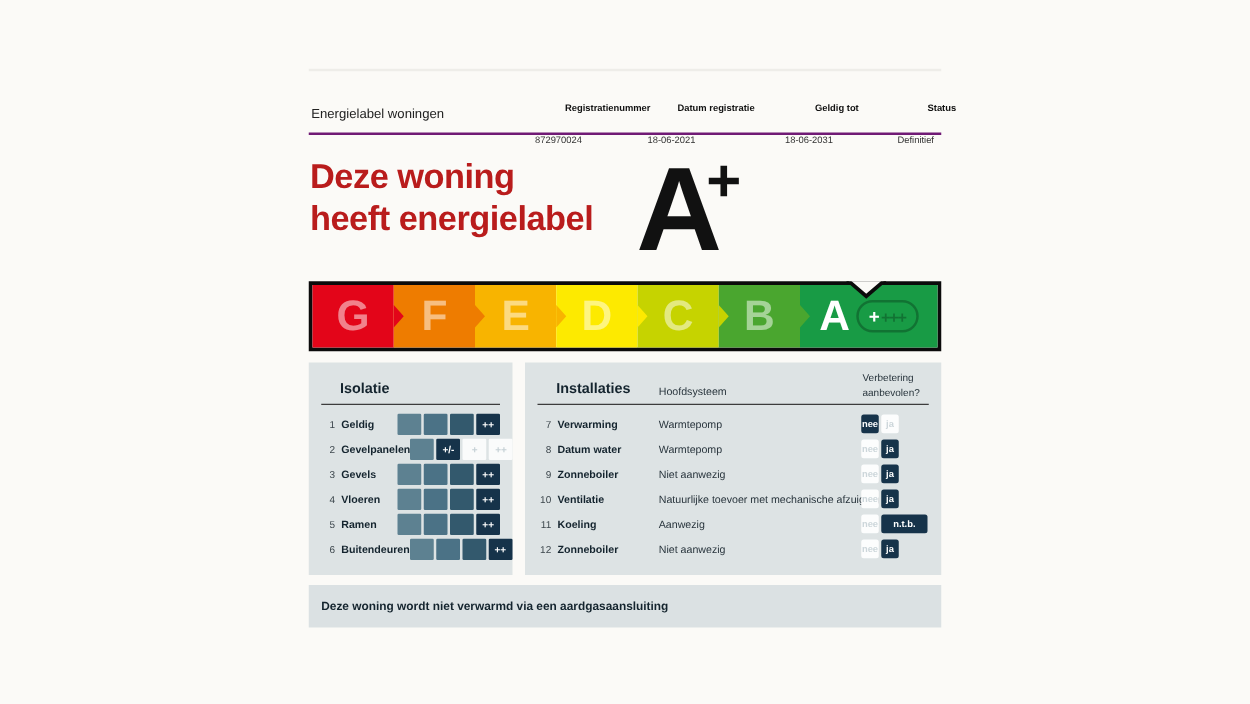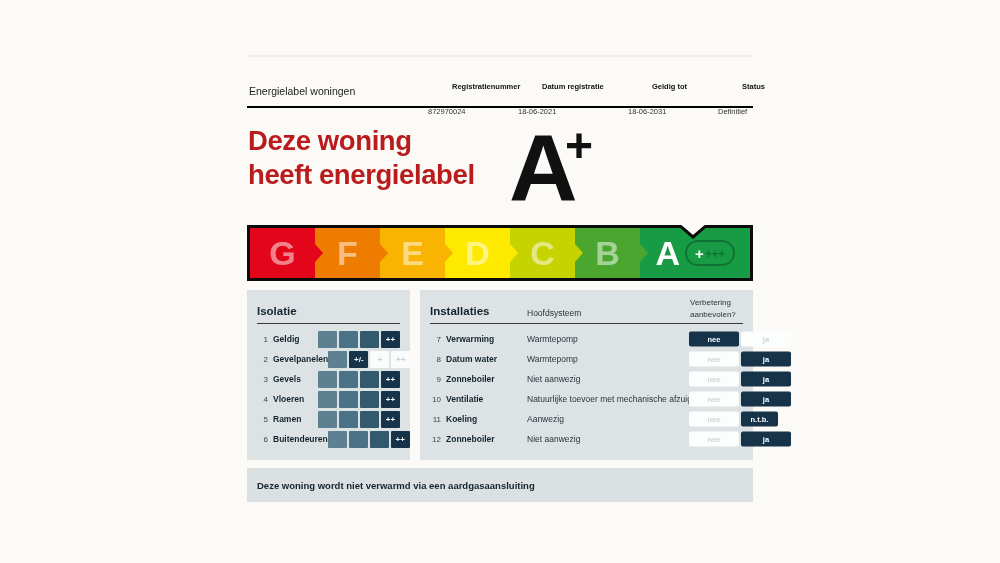--- a/index.html
+++ b/index.html
@@ -5,21 +5,21 @@
   html,body{margin:0;padding:0;}
   body{
     width:1000px;height:563px;background:#fbfaf7;
     font-family:"Liberation Sans","DejaVu Sans",sans-serif;
     color:#1a1a1a;position:relative;overflow:hidden;
   }
   .doc{position:absolute;left:247px;top:55px;width:506px;}
 
   
   .top-rule{height:2px;background:#eeede9;}
-  .hd{position:relative;height:49px;border-bottom:2px solid #000000;text-decoration:underline;}
+  .hd{position:relative;height:49px;border-bottom:2px solid #701a75;text-decoration:underline;}
   .hd-title{position:absolute;left:2px;top:28px;font-size:10.5px;color:#222;}
   .hd-col{position:absolute;top:25px;width:95px;}
   .hd-col .lb{display:block;font-size:7.5px;font-weight:700;color:#111;padding-left:24px;}
   .hd-col .vl{display:block;font-size:7.5px;color:#333;margin-top:16px;}
 
   
   .hero{position:relative;height:117px;}
   .hero-title{position:absolute;left:1px;top:16px;font-size:27.5px;font-weight:700;
     line-height:34px;letter-spacing:-0.4px;color:#b91c1c;}
   .bigA{position:absolute;left:262px;top:13px;font-size:95px;line-height:95px;
@@ -43,21 +43,21 @@
   .pill i{font-style:normal;font-weight:700;font-size:13px;color:rgba(0,0,0,0.26);
     letter-spacing:-1px;line-height:1;}
   .notch{position:absolute;top:-3px;left:427px;width:32px;height:15px;z-index:4;}
 
   
   .panels{display:flex;gap:10px;margin-top:9px;height:170px;}
   .panel{background:#dde3e4;box-sizing:border-box;padding:10px;}
   .panel-iso{width:163px;}
   .panel-inst{flex:1;position:relative;}
   .p-head{position:relative;height:23px;}
-  .p-title{position:absolute;left:0;top:5px;font-size:11.5px;font-weight:700;color:#14242e;}
+  .p-title{position:absolute;left:15px;top:5px;font-size:11.5px;font-weight:700;color:#14242e;}
   .p-sub{position:absolute;left:97px;top:8px;font-size:8.5px;color:#28343c;}
   .p-advice{position:absolute;left:260px;top:-3px;font-size:8px;line-height:12px;color:#28343c;}
   .p-rule{border:0;border-top:1px solid #3c3c3c;margin:0 0 5px 0;}
 
   .row{position:relative;height:20px;display:flex;align-items:center;}
   .row .num{width:11px;text-align:right;font-size:8px;color:#3c464c;flex:none;}
   .row .lbl{margin-left:5px;font-size:8.5px;font-weight:700;color:#14242e;}
   .row .sys{position:absolute;left:97px;top:50%;transform:translateY(-50%);
     font-size:8.5px;color:#28343c;white-space:nowrap;}
 
@@ -65,21 +65,21 @@
   .cell{flex:1;height:17px;display:flex;align-items:center;justify-content:center;
     font-size:8px;font-weight:700;border-radius:1px;}
   .cell.f1{background:#5d8191;}
   .cell.f2{background:#4b7286;}
   .cell.f3{background:#33596d;}
   .cell.active{background:#16334a;color:#ffffff;}
   .cell.empty{background:#fafbfb;color:#c5d0d5;}
 
   .badges{position:absolute;left:259px;top:50%;transform:translateY(-50%);
     display:flex;gap:2px;}
-  .badge{width:50px;height:15px;display:flex;align-items:center;justify-content:center;
+  .badge{width:14px;height:15px;display:flex;align-items:center;justify-content:center;
     font-size:7.5px;font-weight:700;border-radius:2px;background:#fcfdfd;color:#ccd6da;}
   .badge.sel{background:#16334a;color:#ffffff;}
   .badge.wide{width:37px;}
 
   
   .notice{margin-top:8px;height:34px;background:#dbe1e3;display:flex;align-items:center;}
   .notice span{margin-left:10px;font-size:9.5px;font-weight:700;color:#14242e;}
 </style>
 </head>
 <body>

